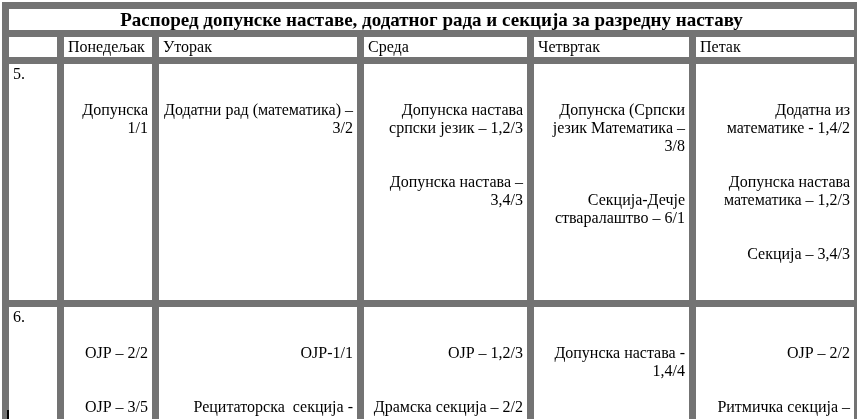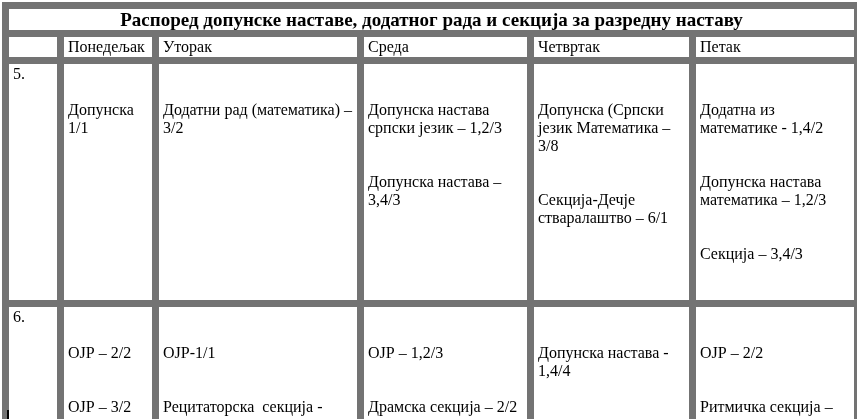--- a/index.html
+++ b/index.html
@@ -34,21 +34,21 @@
     border-bottom: 2px solid #000;
     font-weight: bold;
     font-size: 19px;
     line-height: 20px;
     text-align: center;
     padding: 1px 2px 0 2px;
     white-space: normal;
   }
   tr.header-row td { border-bottom: 2px solid #000; }
   tr.row-5 td { border-bottom: 2px solid #000; }
-  .entry { margin: 0; }
+  .entry { margin: 0; text-align: right; }
   .frag {
     position: absolute;
     left: 7px;
     top: 410px;
     width: 2px;
     height: 9px;
     background: #000;
   }
 </style>
 </head>
@@ -95,21 +95,21 @@
       <td>
         <div class="entry">Додатна из математике - 1,4/2</div>
         <div class="entry">Допунска настава математика – 1,2/3</div>
         <div class="entry">Секција – 3,4/3</div>
       </td>
     </tr>
     <tr class="row-6" style="height:242px">
       <td>6.</td>
       <td>
         <div class="entry">ОЈР – 2/2</div>
-        <div class="entry">ОЈР – 3/2</div>
+        <div class="entry">ОЈР – 3/5</div>
         
       </td>
       <td>
         <div class="entry">ОЈР-1/1</div>
         <div class="entry">Рецитаторска  секција - 1,4/2</div>
         
         
         
         
       </td>

